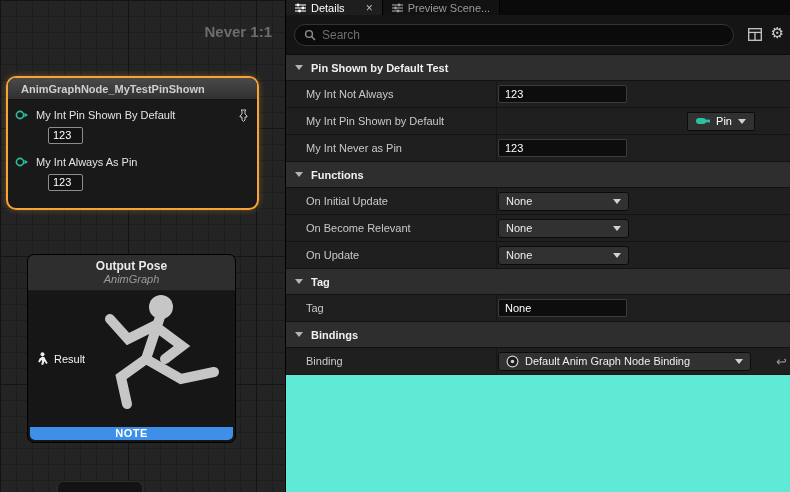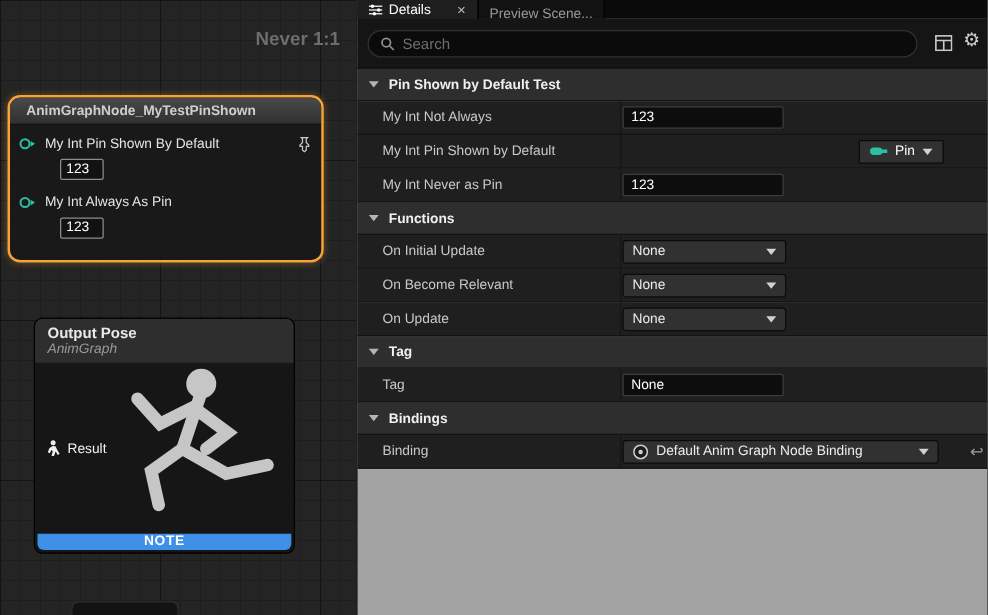--- a/index.html
+++ b/index.html
@@ -30,38 +30,38 @@
   .pin-label { font-size:11px; color:#e4e4e4; white-space:nowrap; }
   .pin-row .spacer { flex:1; }
   .pin-value { margin:4px 0 0 40px; width:35px; height:17px; line-height:15px;
     background:#121212; border:1px solid #8d8d8d; border-radius:2px; color:#fff;
     font-size:11px; padding:0 4px; }
 
   .node2 { position:absolute; left:27px; top:254px; width:209px; height:189px;
     border:1px solid #000; border-radius:7px; background:#161616; overflow:hidden; }
   .mannequin { position:absolute; left:0; top:0; }
   .n2-header { position:relative; padding:4px 10px 5px 10px; background:rgba(88,88,88,0.38);
-    border-bottom:1px solid rgba(0,0,0,0.4); }
+    border-bottom:1px solid rgba(0,0,0,0.4);text-align:center; }
   .n2-title { font-size:12px; font-weight:bold; color:#e9e9e9; }
   .n2-sub { font-size:11px; font-style:italic; color:#9b9b9b; }
   .result-row { position:absolute; left:9px; top:97px; display:flex; align-items:center; gap:6px; }
   .result-label { font-size:11px; color:#f2f2f2; }
   .note-bar { position:absolute; left:2px; right:2px; bottom:2px; height:13px; line-height:13px;
     background:#3D8FE8; border-radius:0 0 5px 5px; text-align:center; color:#fff;
     font-size:11px; font-weight:bold; letter-spacing:0.5px; }
   .partial-node { position:absolute; left:57px; top:481px; width:86px; height:11px;
     background:#131313; border:1px solid #2f2f2f; border-bottom:none; border-radius:6px 6px 0 0; }
 
   
   .details { position:absolute; left:285px; top:0; width:505px; height:492px;
-    background:#a3a3a3; border-left:1px solid #000; }
+    background:#5eead4; border-left:1px solid #000; }
   .tabbar { display:flex; height:15px; background:#0a0a0a; align-items:stretch; }
   .tab { display:flex; align-items:center; gap:5px; padding:0 9px; font-size:11px; white-space:nowrap; }
   .tab.active { background:#1e1e1e; color:#fff; }
-  .tab.inactive { background:#121212; color:#9a9a9a; border-left:1px solid #000; border-right:1px solid #000;flex-direction:column; }
+  .tab.inactive { background:#121212; color:#9a9a9a; border-left:1px solid #000; border-right:1px solid #000; }
   .tab-close { margin-left:16px; color:#bdbdbd; font-size:12px; line-height:1; cursor:default; }
   .tabbar .fill { flex:1; }
 
   .searchrow { position:relative; height:40px; background:#151515; border-bottom:1px solid #0c0c0c;padding-left:36px; }
   .search { position:absolute; left:8px; top:9px; width:440px; height:22px; background:#0b0b0b;
     border:1px solid #333; border-radius:12px; display:flex; align-items:center; gap:6px; padding:0 9px; }
   .search input { flex:1; background:transparent; border:none; outline:none; color:#ddd; font-size:12px;
     font-family:"Liberation Sans", sans-serif; }
   .search input::placeholder { color:#6f6f6f; }
   .view-icon { position:absolute; right:28px; top:13px; }

